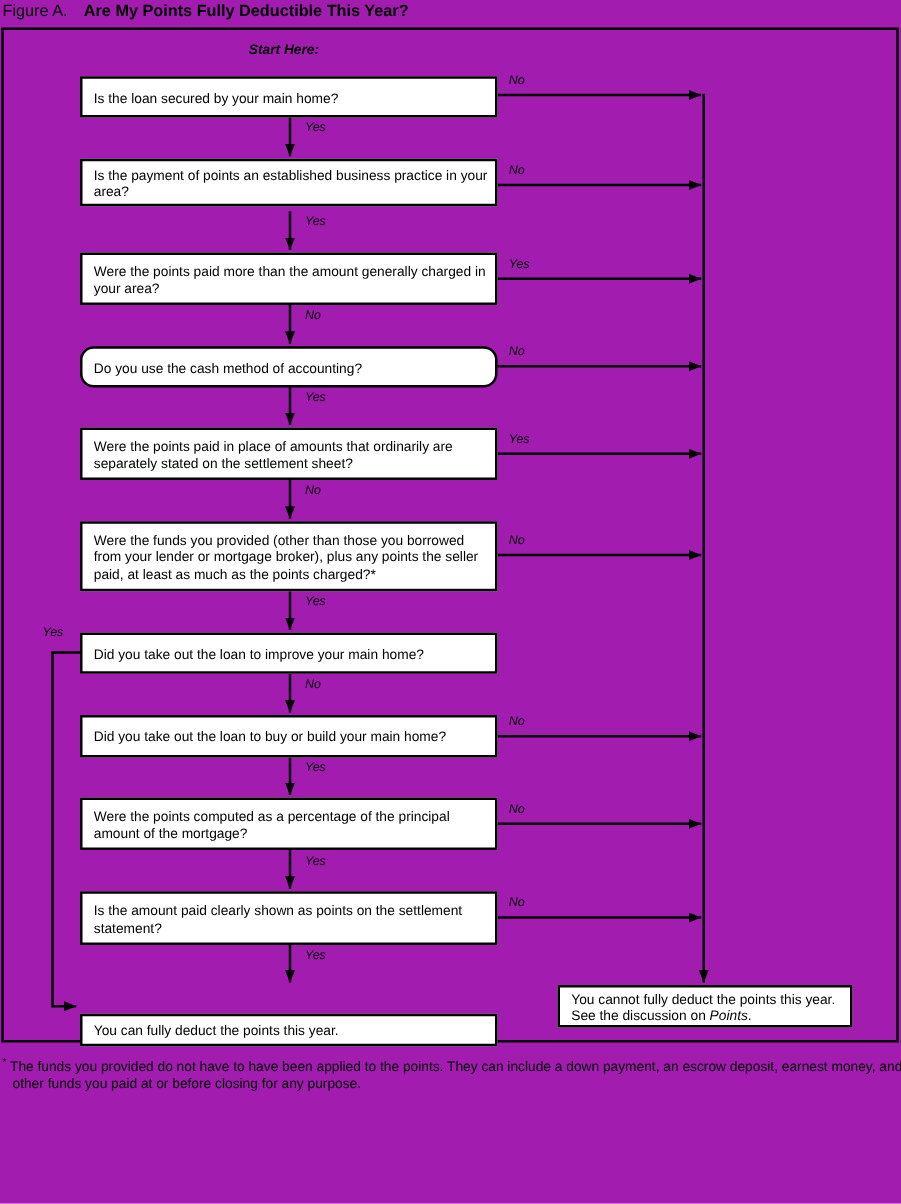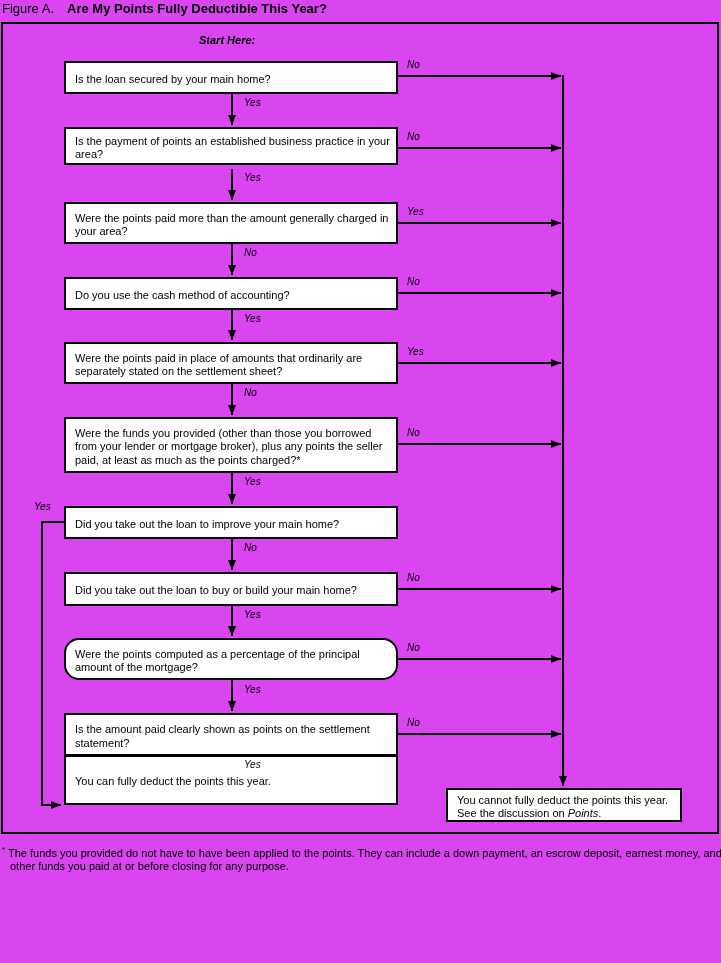--- a/index.html
+++ b/index.html
@@ -1,16 +1,16 @@
 <!DOCTYPE html>
 <html><head>
 <meta charset="utf-8">
 <style>
   html,body{margin:0;padding:0;background:#fff;}
-  #page{position:relative;width:721px;height:963px;background:#d946ef;
+  #page{position:relative;width:721px;height:963px;background:#a21caf;
         font-family:"Liberation Sans",sans-serif;color:#000;overflow:hidden;}
 
   .fig-title{position:absolute;left:2px;top:1px;font-size:13px;white-space:nowrap;}
   .fig-title .bold{font-weight:bold;margin-left:13px;}
 
   .outer-frame{position:absolute;left:1px;top:22px;width:718px;height:812px;
                border:2px solid #000;box-sizing:border-box;}
 
   .start-label{position:absolute;left:199px;top:34px;
                font-size:11px;font-style:italic;font-weight:bold;}
@@ -80,49 +80,49 @@
     </div>
 
   <div class="node" style="left:64px;top:127px;width:334px;height:38px;justify-content:center;">
     <span>Is the payment of points an established business practice in your area?</span>
     </div>
 
   <div class="node" style="left:64px;top:202px;width:334px;height:42px;">
     <span>Were the points paid more than the amount generally charged in your area?</span>
     </div>
 
-  <div class="node" style="left:64px;top:277px;width:334px;height:33px;">
+  <div class="node" style="left:64px;top:277px;width:334px;height:33px;border-radius:11px;">
     <span>Do you use the cash method of accounting?</span>
     </div>
 
   <div class="node" style="left:64px;top:417px;width:334px;height:56px;">
     <span>Were the funds you provided (other than those you borrowed from your lender or mortgage broker), plus any points the seller paid, at least as much as the points charged?*</span>
     </div>
 
   <div class="node" style="left:64px;top:342px;width:334px;height:42px;">
     <span>Were the points paid in place of amounts that ordinarily are separately stated on the settlement sheet?</span>
     </div>
 
   <div class="node" style="left:64px;top:506px;width:334px;height:33px;">
     <span>Did you take out the loan to improve your main home?</span>
     </div>
 
   <div class="node" style="left:64px;top:572px;width:334px;height:34px;">
     <span>Did you take out the loan to buy or build your main home?</span>
     </div>
 
-  <div class="node" style="left:64px;top:638px;width:334px;height:42px;border-radius:15px;">
+  <div class="node" style="left:64px;top:638px;width:334px;height:42px;">
     <span>Were the points computed as a percentage of the principal amount of the mortgage?</span>
     </div>
 
   <div class="node" style="left:64px;top:713px;width:334px;height:43px;">
     <span>Is the amount paid clearly shown as points on the settlement statement?</span>
     </div>
 
-  <div class="node" style="left:64px;top:755px;width:334px;height:50px;text-align:center;">
+  <div class="node" style="left:64px;top:811px;width:334px;height:26px;text-align:center;">
     <span>You can fully deduct the points this year.</span>
     </div>
 
   <div class="node" style="left:446px;top:788px;width:236px;height:34px;">
     <span><span>You cannot fully deduct the points this year. See the discussion on </span><span class="it">Points</span><span>.</span></span>
     </div>
 
   <span class="lbl" style="left:244px;top:97px;">Yes</span>
   <span class="lbl" style="left:244px;top:172px;">Yes</span>
   <span class="lbl" style="left:244px;top:247px;">No</span>

